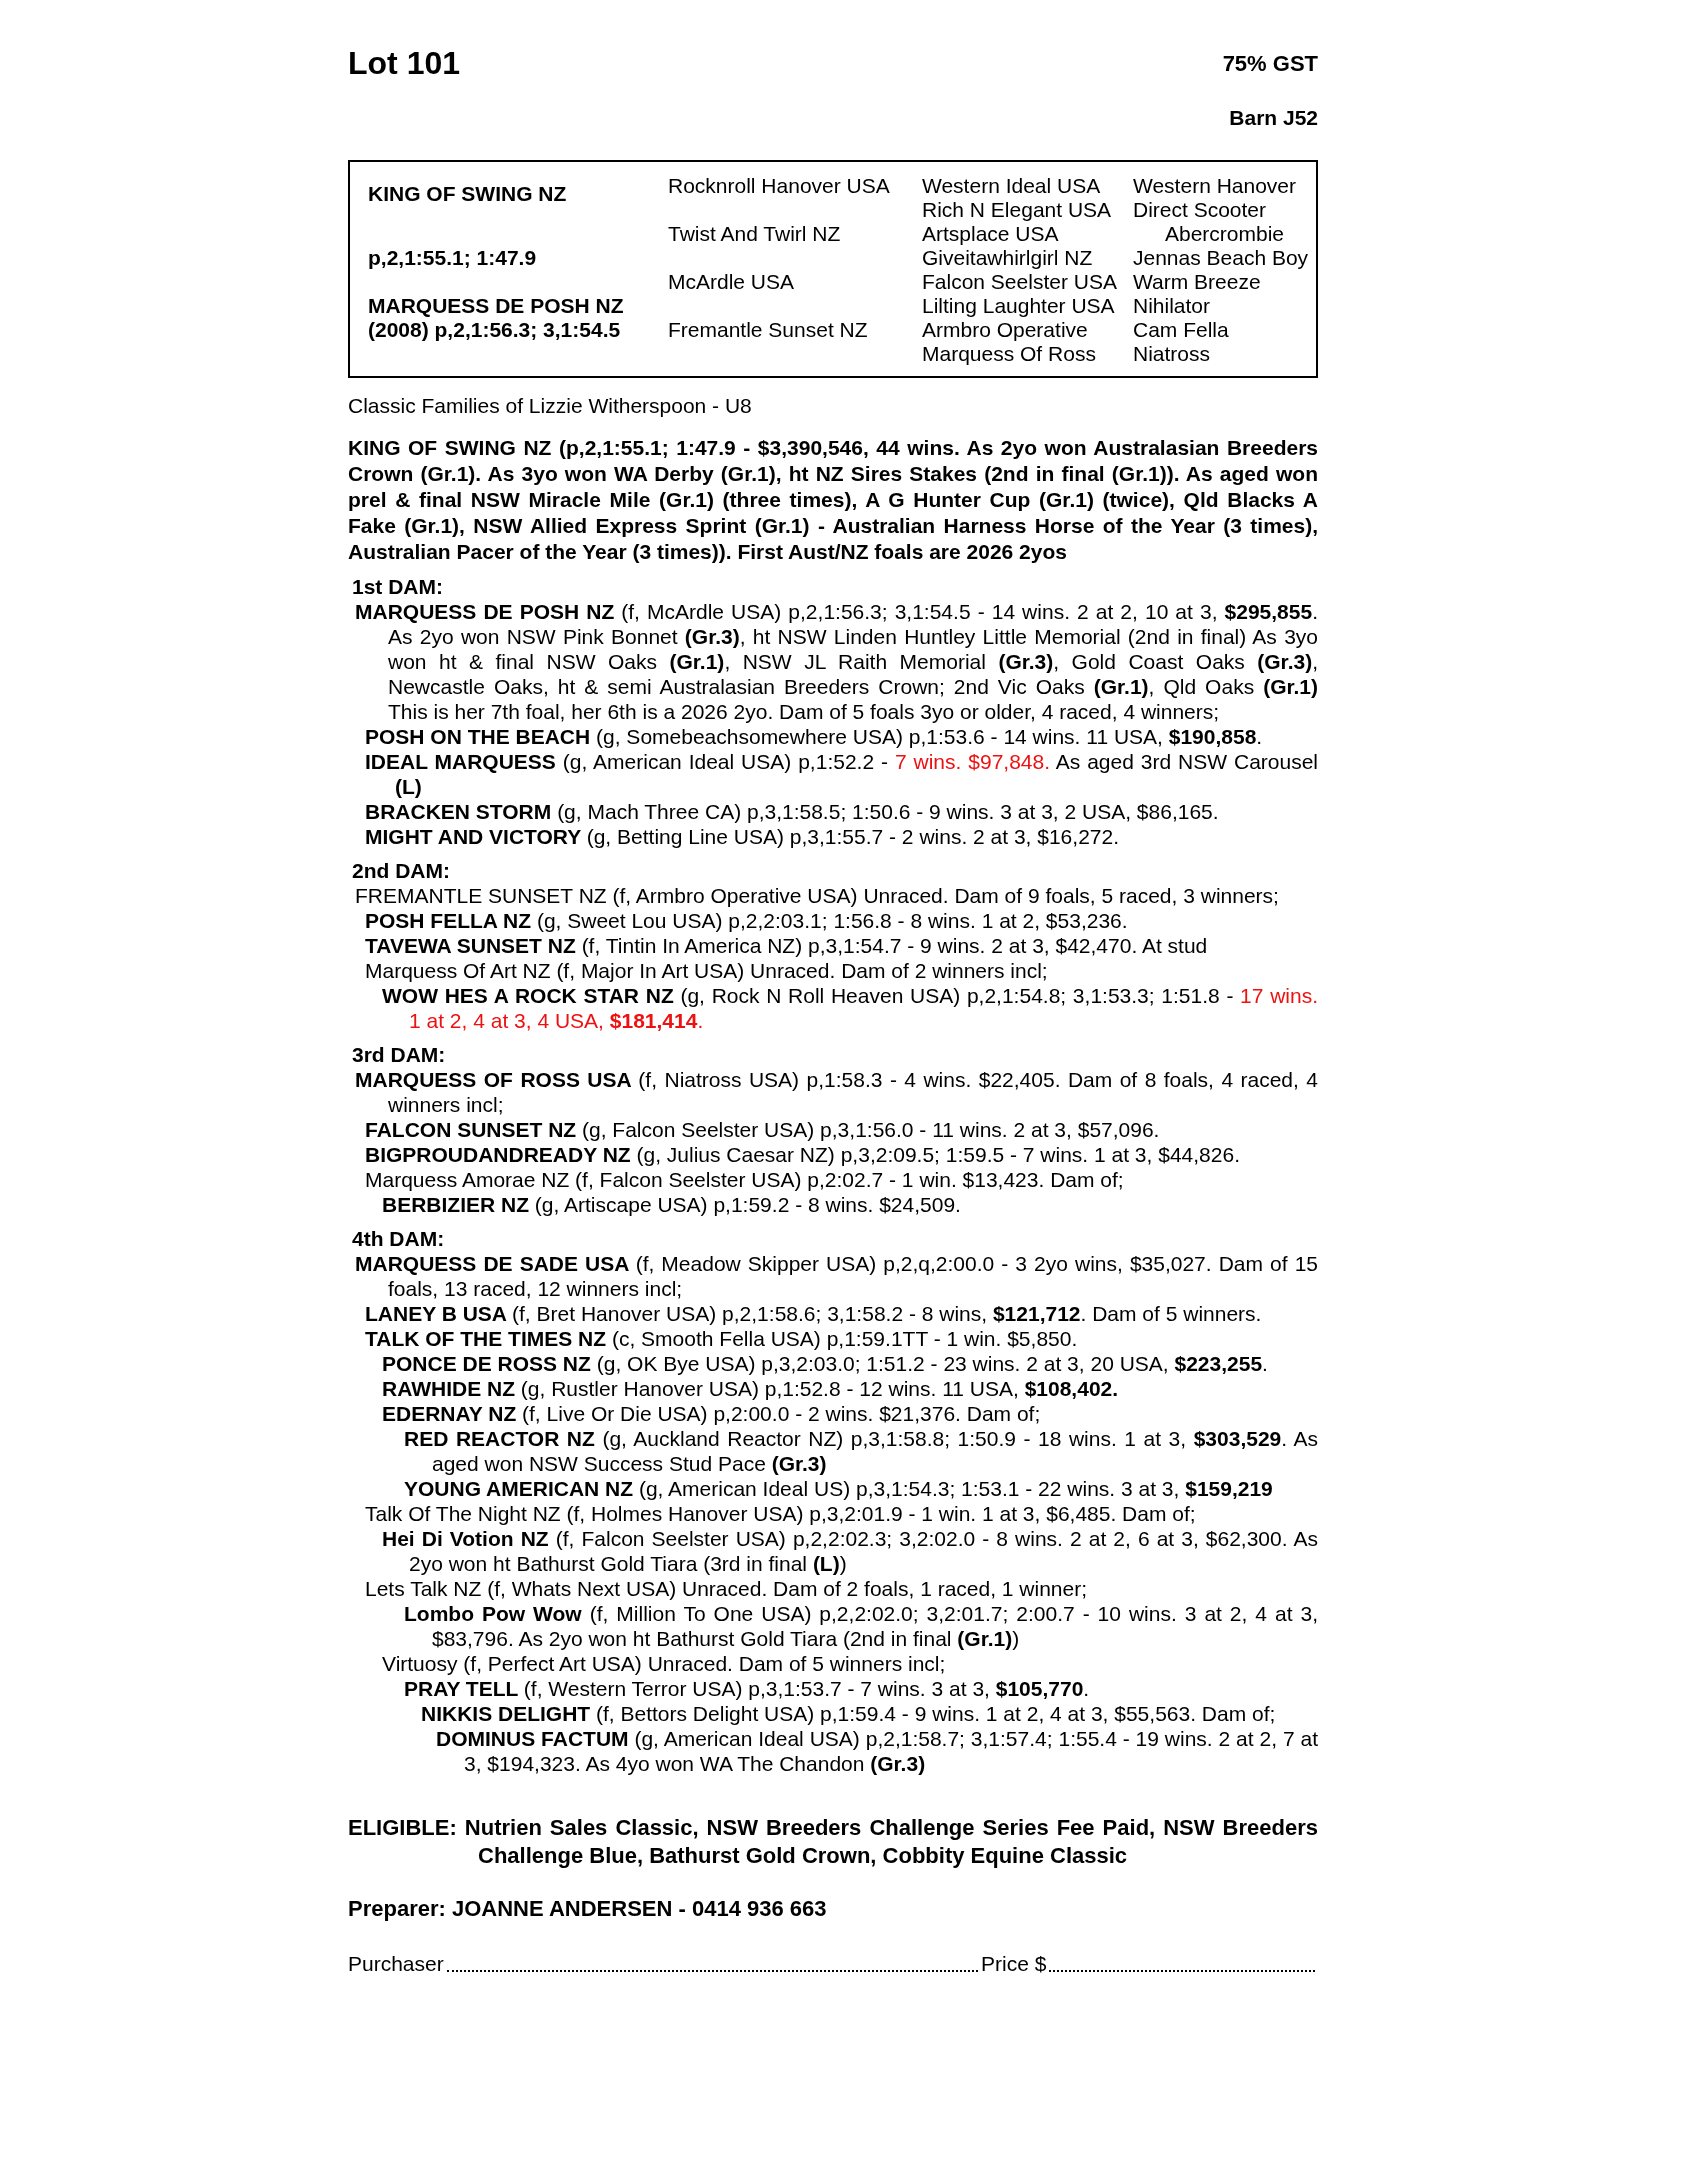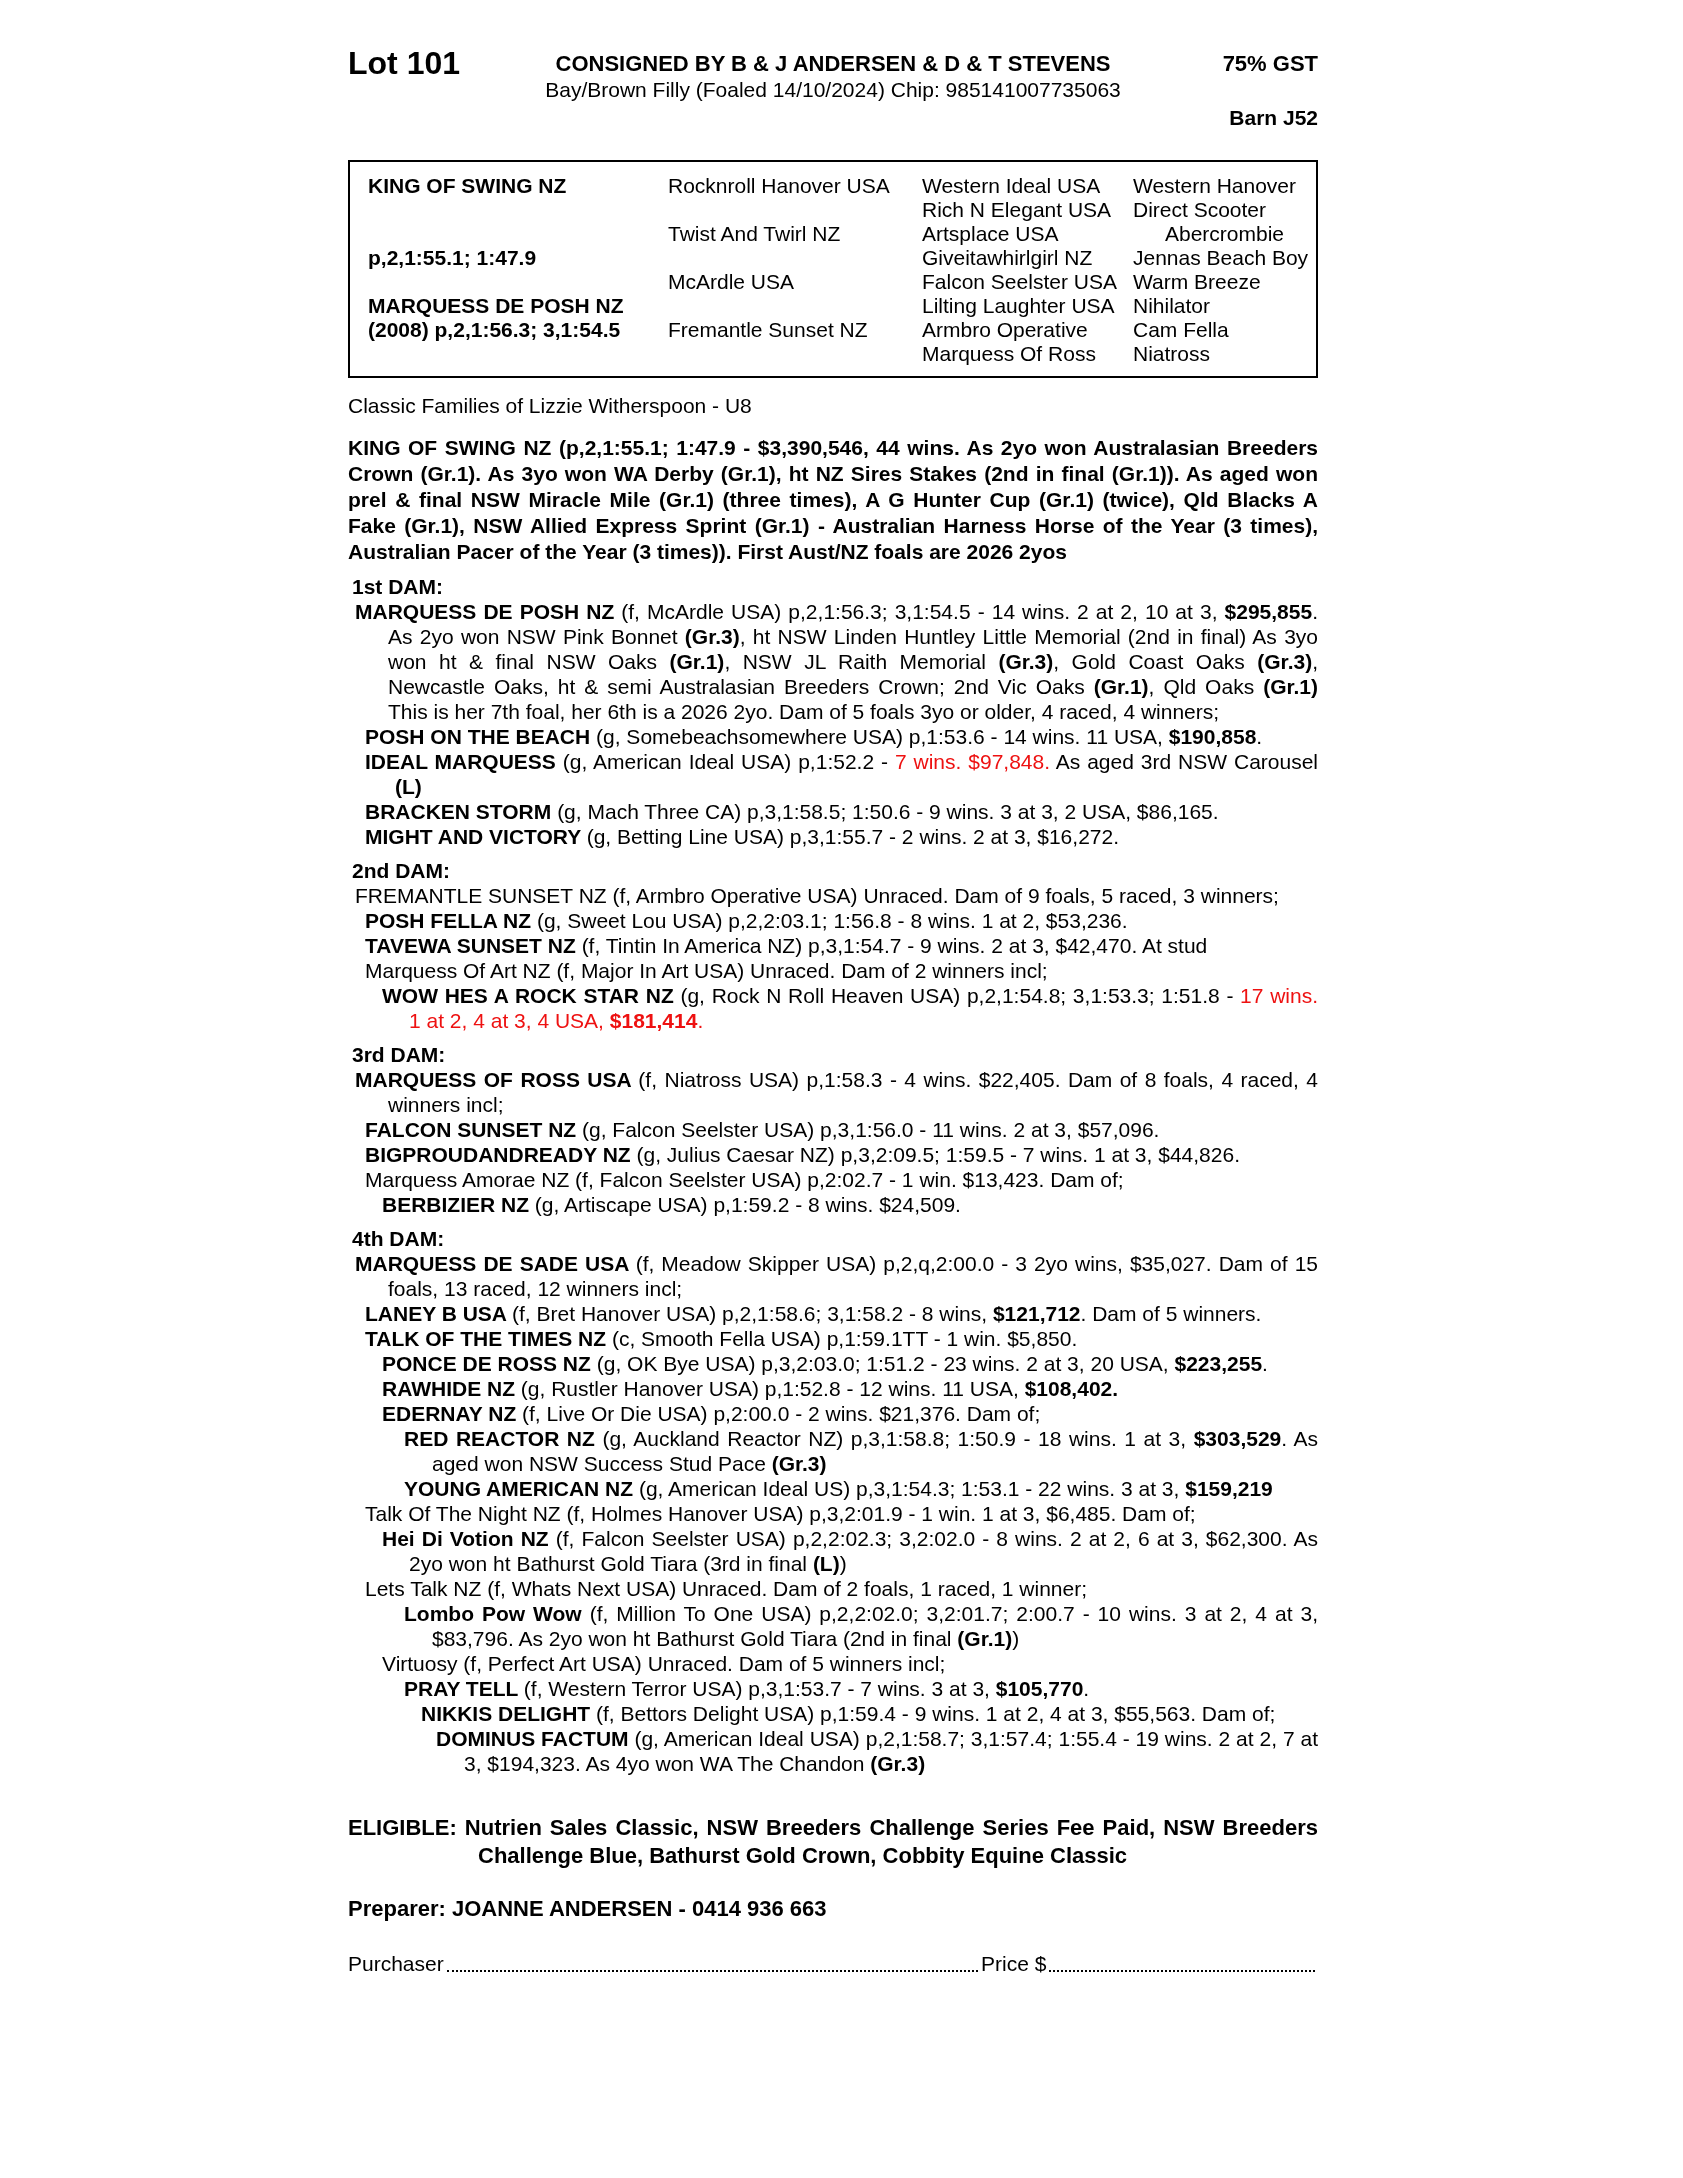--- a/index.html
+++ b/index.html
@@ -28,21 +28,21 @@
     margin-top: 26px;
     border: 2px solid #000;
     display: grid;
     grid-template-columns: 300px 254px 211px 1fr;
     grid-template-rows: repeat(8, 24px);
     padding: 12px 0 10px 18px;
     font-size: 21px; line-height: 24px;
     box-sizing: border-box;
   }
   .ptable .cell { white-space: nowrap; overflow: visible; }
-  .c1top { grid-area: 1 / 1 / span 4 / auto; display: flex; flex-direction: column; justify-content: space-between; font-weight: bold; }
+  .c1top { grid-area: 1 / 1 / span 4 / auto; display: flex; flex-direction: column; justify-content: flex-end; font-weight: bold; gap: 40px; }
   .c1bot { grid-area: 5 / 1 / span 4 / auto; display: flex; flex-direction: column; justify-content: center; font-weight: bold; }
   .g2-0 { grid-area: 1 / 2; } .g2-1 { grid-area: 3 / 2; } .g2-2 { grid-area: 5 / 2; } .g2-3 { grid-area: 7 / 2; }
   .g3-0 { grid-area: 1 / 3; } .g3-1 { grid-area: 2 / 3; } .g3-2 { grid-area: 3 / 3; } .g3-3 { grid-area: 4 / 3; }
   .g3-4 { grid-area: 5 / 3; } .g3-5 { grid-area: 6 / 3; } .g3-6 { grid-area: 7 / 3; } .g3-7 { grid-area: 8 / 3; }
   .g4-0 { grid-area: 1 / 4; } .g4-1 { grid-area: 2 / 4; } .g4-2 { grid-area: 3 / 4; text-align: center; } .g4-3 { grid-area: 4 / 4; }
   .g4-4 { grid-area: 5 / 4; } .g4-5 { grid-area: 6 / 4; } .g4-6 { grid-area: 7 / 4; } .g4-7 { grid-area: 8 / 4; }
 
   .family-note { margin-top: 15px; line-height: 25px; }
 
   .sire-para {
@@ -75,24 +75,20 @@
   .leader.l1 { flex: 2; }
   .leader.l2 { flex: 1; }
 </style>
 </head>
 <body>
 
 <div class="content">
 
   <div class="hdr">
     <div class="lot">Lot 101</div>
-    <div class="hdr-center">
-      <div class="consigned">CONSIGNED BY B &amp; J ANDERSEN &amp;  D &amp; T STEVENS</div>
-      <div class="desc">Bay/Brown Filly (Foaled 14/10/2024) Chip: 985141007735063</div>
-    </div>
     <div class="gst">75% GST</div>
     <div class="barn">Barn J52</div>
   </div>
 
   <div class="ptable">
     <div class="cell c1top">
       <div>KING OF SWING NZ</div>
       <div>p,2,1:55.1; 1:47.9</div>
     </div>
     <div class="cell c1bot">

